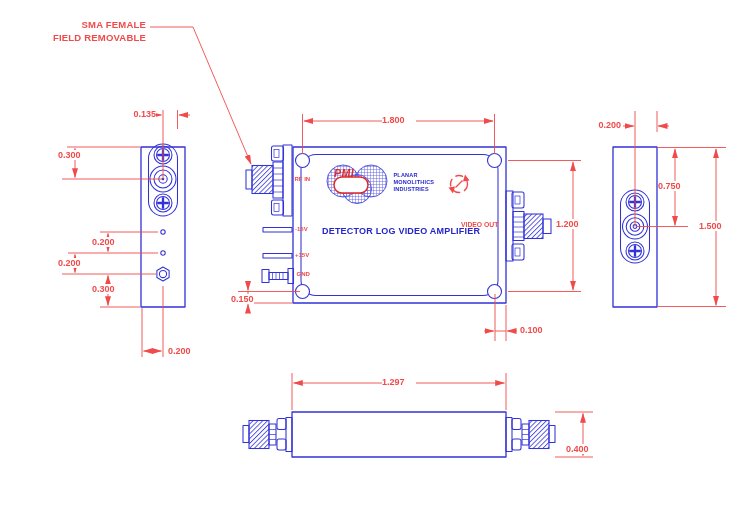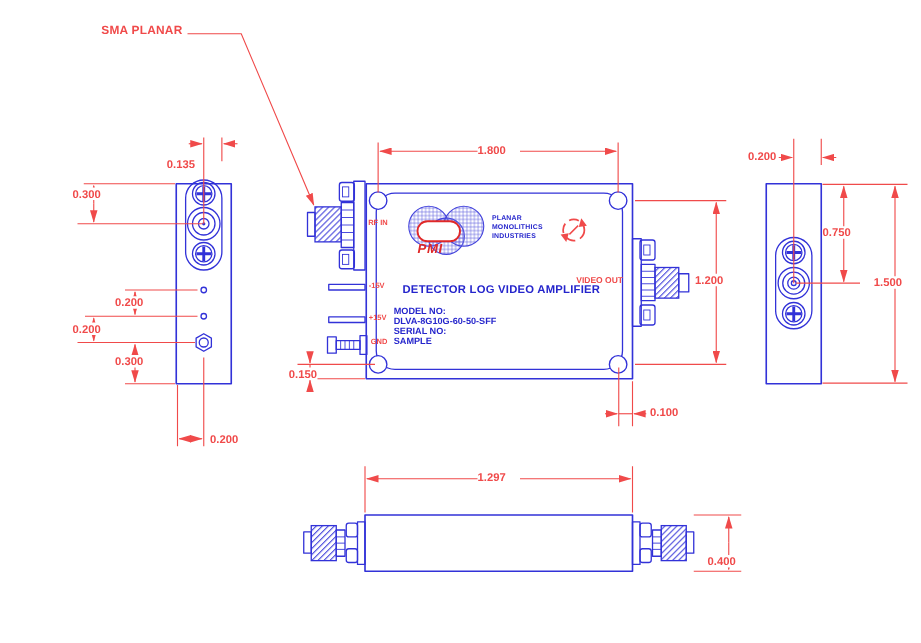--- a/index.html
+++ b/index.html
@@ -219,24 +219,25 @@
     <line x1="399" y1="383" x2="293.5" y2="383" marker-end="url(#ar)"></line>
     <line x1="399" y1="383" x2="504.5" y2="383" marker-end="url(#ar)"></line>
     <line x1="555" y1="412" x2="593" y2="412"></line>
     <line x1="555" y1="457" x2="593" y2="457"></line>
     <line x1="583" y1="434" x2="583" y2="413.5" marker-end="url(#ar)"></line>
     <line x1="583" y1="434" x2="583" y2="455.5" marker-end="url(#ar)"></line>
   </g>
 </svg>
 
 <div class="t callout" style="left:28px;top:18px;width:118px;">
-  <span>SMA PLANAR</span>
+  <span>SMA FEMALE</span>
+  <span>FIELD REMOVABLE</span>
 </div>
 
-<span class="t dim rgt" style="left:122px;top:126px;width:34px;">0.135</span>
+<span class="t dim rgt" style="left:122px;top:109px;width:34px;">0.135</span>
 <span class="t dim ctr" style="left:58px;top:150px;width:34px;">0.300</span>
 <span class="t dim ctr" style="left:92px;top:237px;width:32px;">0.200</span>
 <span class="t dim ctr" style="left:58px;top:258px;width:32px;">0.200</span>
 <span class="t dim ctr" style="left:92px;top:284px;width:32px;">0.300</span>
 <span class="t dim" style="left:168px;top:346px;">0.200</span>
 <span class="t dim ctr" style="left:382px;top:115px;width:34px;">1.800</span>
 <span class="t dim ctr" style="left:556px;top:219px;width:34px;">1.200</span>
 <span class="t dim" style="left:231px;top:294px;">0.150</span>
 <span class="t dim" style="left:520px;top:325px;">0.100</span>
 <span class="t dim rgt" style="left:588px;top:120px;width:33px;">0.200</span>
@@ -244,29 +245,23 @@
 <span class="t dim ctr" style="left:699px;top:221px;width:34px;">1.500</span>
 <span class="t dim ctr" style="left:382px;top:377px;width:34px;">1.297</span>
 <span class="t dim ctr" style="left:566px;top:444px;width:34px;">0.400</span>
 
 <span class="t rlabel" style="left:294.5px;top:175.5px;">RF IN</span>
 <span class="t vout" style="left:461px;top:220.5px;">VIDEO OUT</span>
 <span class="t rlabel" style="left:295px;top:225.5px;">-15V</span>
 <span class="t rlabel" style="left:295px;top:252px;">+15V</span>
 <span class="t rlabel" style="left:296.5px;top:271px;">GND</span>
 
-<span class="t pmi ctr" style="left:334px;top:193px;width:54px;">PMI</span>
+<span class="t pmi ctr" style="left:334px;top:167px;width:54px;">PMI</span>
 <div class="t company" style="left:393.5px;top:171.5px;">
   <span>PLANAR</span>
   <span>MONOLITHICS</span>
   <span>INDUSTRIES</span>
 </div>
 
 <span class="t pname ctr" style="left:322px;top:225.5px;width:186px;">DETECTOR LOG VIDEO AMPLIFIER</span>
 
-<div class="t model ctr" style="left:315px;top:244.5px;width:180px;">
-  <span>MODEL NO:</span>
-  <span>DLVA-8G10G-60-50-SFF</span>
-  <span>SERIAL NO:</span>
-  <span>SAMPLE</span>
+
 </div>
 
-</div>
-
 </body></html>

